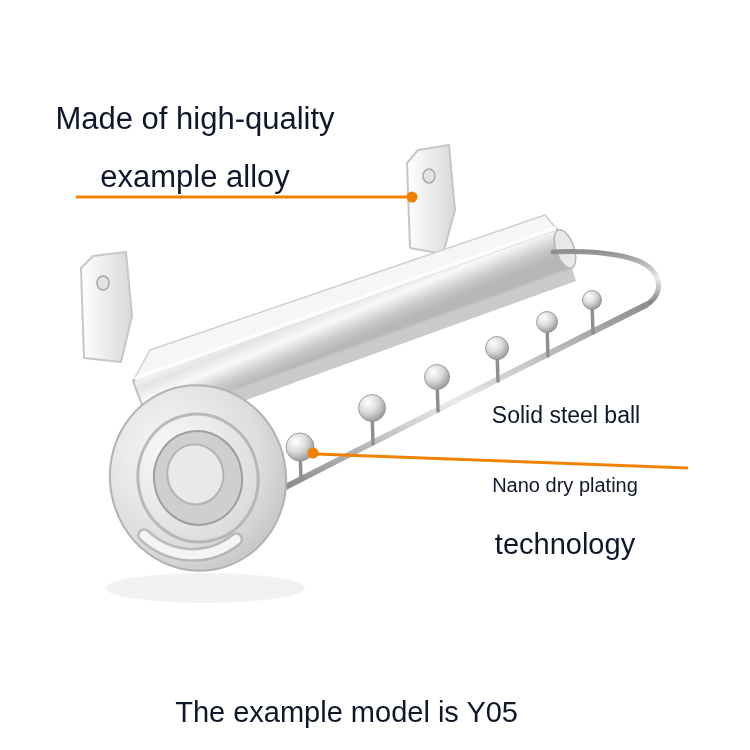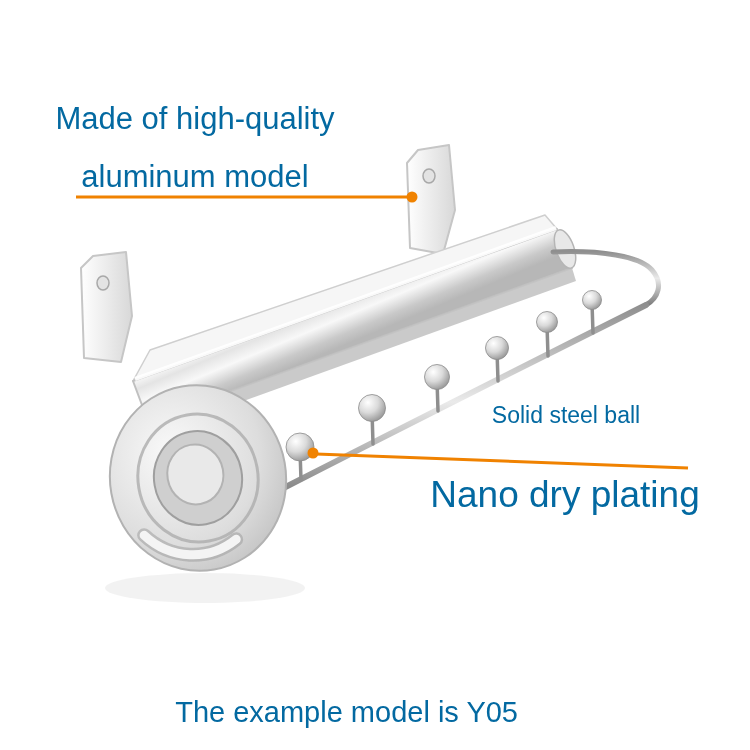--- a/index.html
+++ b/index.html
@@ -6,24 +6,24 @@
   html, body { background: #ffffff; }
   .canvas {
     position: relative;
     width: 750px;
     height: 750px;
     background: #ffffff;
     overflow: hidden;
     font-family: "Liberation Sans", sans-serif;
     color: #0d0d0d;
   }
-  .label { position: absolute; text-align: center; color: #0369a1; }
+  .label { position: absolute; text-align: center; color: #0f172a; }
   .label-material { left: 30px; top: 90px; width: 330px; font-size: 31px; line-height: 58px; }
   .label-steel-ball { left: 420px; top: 402px; width: 292px; font-size: 23px; }
-  .label-nano-1 { left: 412px; top: 474px; width: 306px; font-size: 37px; }
+  .label-nano-1 { left: 412px; top: 474px; width: 306px; font-size: 20px; }
   .label-nano-2 { left: 412px; top: 528px; width: 306px; font-size: 29px; }
   .label-model { left: 18px; top: 696px; width: 500px; font-size: 29px; text-align: right; }
   .illustration { position: absolute; left: 0; top: 0; }
   .accent-line { stroke: var(--accent, #f08200); stroke-width: 3; }
   .accent-dot  { fill: var(--accent, #f08200); }
 </style>
 </head>
 <body>
 
 <div class="canvas">
@@ -114,23 +114,24 @@
     <g>
       <line class="accent-line" x1="76" y1="197" x2="407" y2="197"></line>
       <circle class="accent-dot" cx="412" cy="197" r="5.5"></circle>
       <line class="accent-line" x1="316" y1="454" x2="688" y2="468"></line>
       <circle class="accent-dot" cx="313" cy="453" r="5.5"></circle>
     </g>
   </svg>
 
   <div class="label label-material">
     <div>Made of high-quality</div>
-    <div>aluminum model</div>
+    <div>example alloy</div>
   </div>
 
   <div class="label label-steel-ball">Solid steel ball</div>
 
   <div class="label label-nano-1">Nano dry plating</div>
 
+  <div class="label label-nano-2">technology</div>
 
   <div class="label label-model">The example model is Y05</div>
 
 </div>
 
 </body></html>

